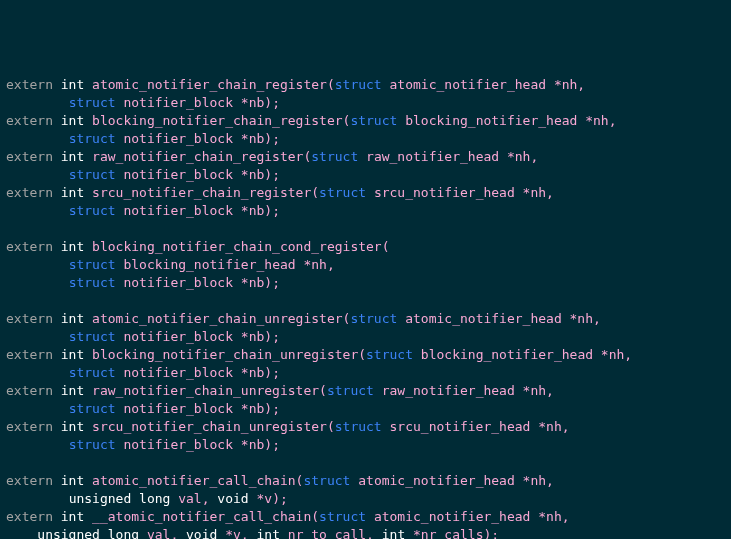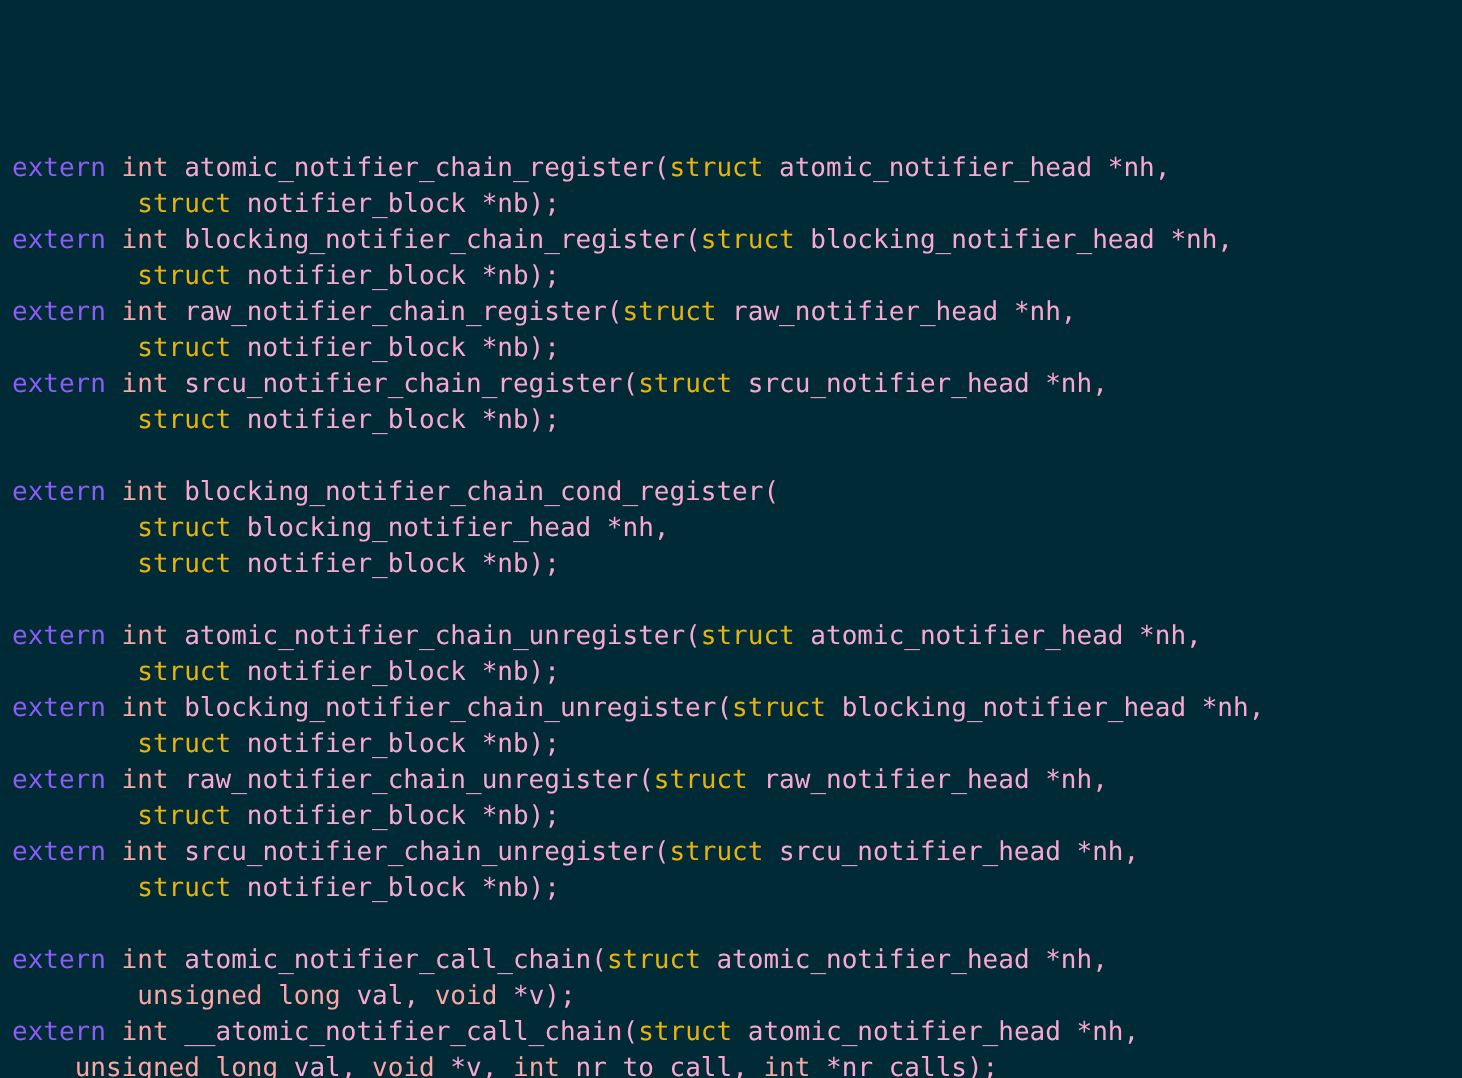--- a/index.html
+++ b/index.html
@@ -9,23 +9,23 @@
     font-family: "DejaVu Sans Mono", "Menlo", "Consolas", monospace;
     font-size: 13px;
     line-height: 18px;
     color: #93a1a1;
     white-space: pre;
     width: 731px;
     height: 539px;
     box-sizing: border-box;
     overflow: hidden;
   }
-  .kw   { color: #8b5cf6; }
-  .type { color: #fca5a5; }
-  .stkw { color: #eab308; }
+  .kw   { color: #a3a3a3; }
+  .type { color: #ffffff; }
+  .stkw { color: #3b82f6; }
   .txt  { color: #f9a8d4; }
 </style>
 </head>
 <body>
 
 
 
 <div><span class="kw">extern</span> <span class="type">int</span><span class="txt"> atomic_notifier_chain_register(</span><span class="stkw">struct</span><span class="txt"> atomic_notifier_head *nh,</span>
         <span class="stkw">struct</span><span class="txt"> notifier_block *nb);</span>
 <span class="kw">extern</span> <span class="type">int</span><span class="txt"> blocking_notifier_chain_register(</span><span class="stkw">struct</span><span class="txt"> blocking_notifier_head *nh,</span>

